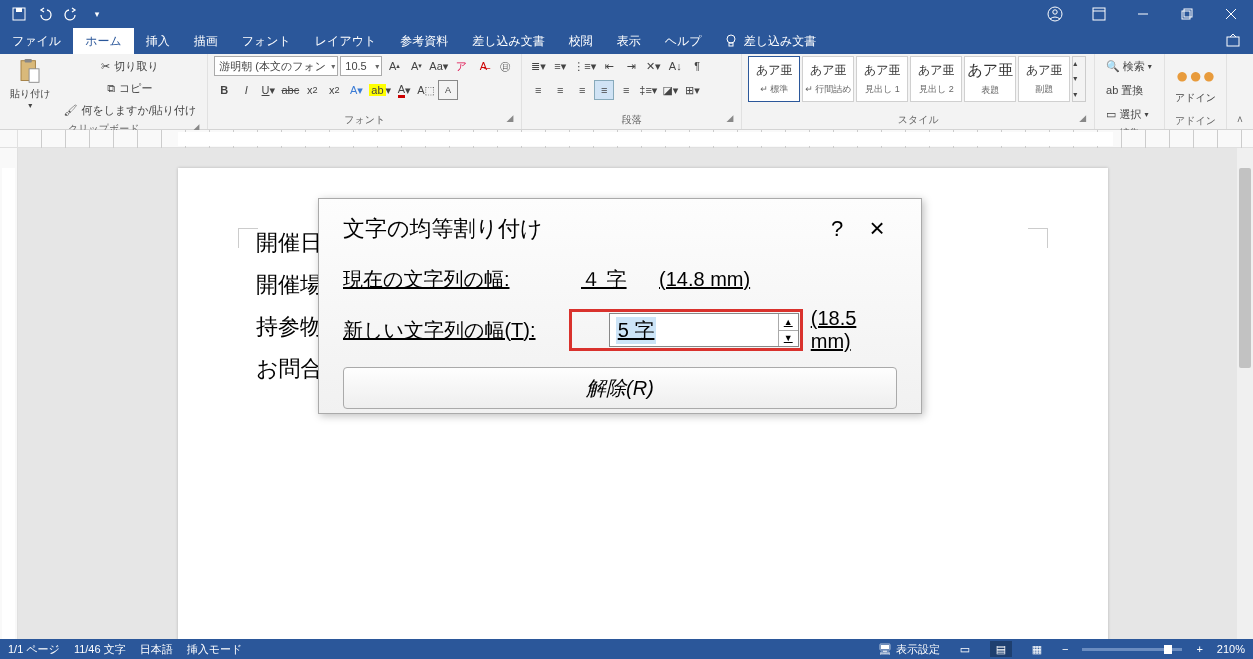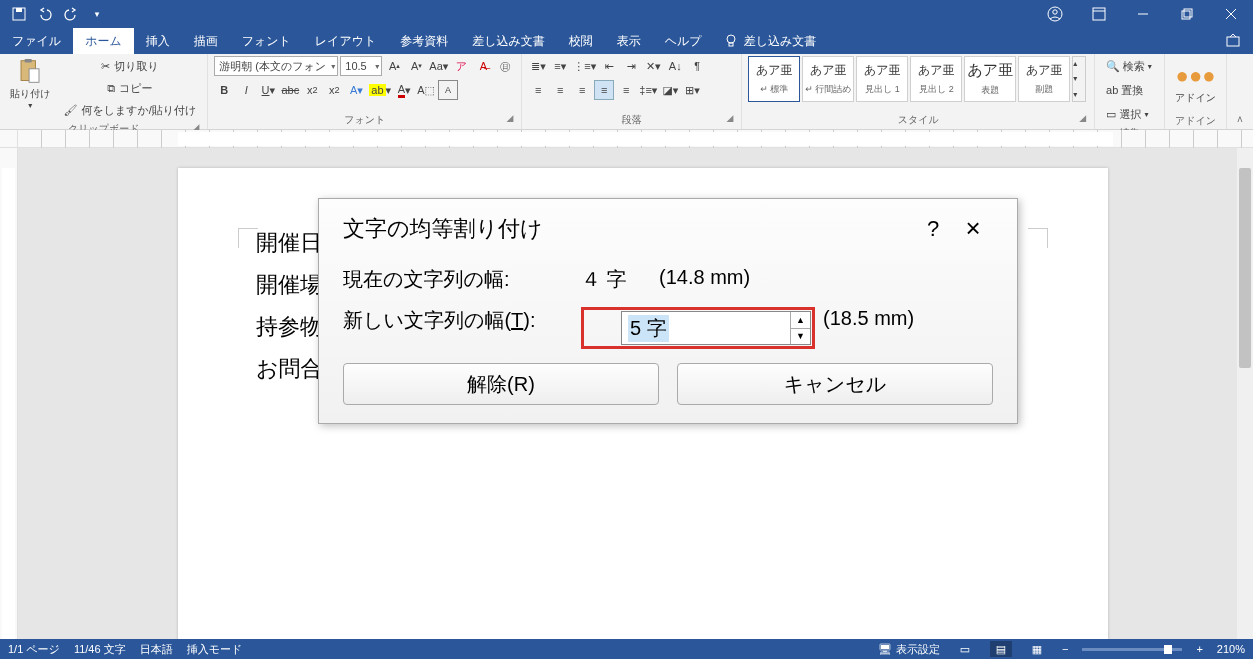--- a/index.html
+++ b/index.html
@@ -59,36 +59,36 @@
 .scrollbar-v .thumb { position: absolute; top: 20px; left: 2px; right: 2px; height: 200px; background: #c2c2c2; border-radius: 2px; }
 
 
 .statusbar { height: 20px; background: #2b579a; color: #fff; font-size: 11px; display: flex; align-items: center; padding: 0 8px; gap: 14px; }
 .statusbar .sp { flex: 1; }
 .statusbar .viewbtn { width: 22px; height: 16px; display: flex; align-items: center; justify-content: center; cursor: pointer; }
 .statusbar .zoomslider { width: 100px; height: 3px; background: #6a8cc0; position: relative; }
 .statusbar .zoomslider .zthumb { position: absolute; right: 10px; top: -3px; width: 8px; height: 9px; background: #fff; }
 
 
-.dialog { position: absolute; left: 318px; top: 198px; width: 700px; background: linear-gradient(#fdfdfd,#f1f1f1); border: 1px solid #aaa; box-shadow: 2px 2px 8px rgba(0,0,0,0.25); font-size: 20px; padding: 14px 24px 18px 24px; }
+.dialog { position: absolute; left: 318px; top: 198px; width: 604px; background: linear-gradient(#fdfdfd,#f1f1f1); border: 1px solid #aaa; box-shadow: 2px 2px 8px rgba(0,0,0,0.25); font-size: 20px; padding: 14px 24px 4px 24px; }
 .dialog .dtitle { display: flex; align-items: center; margin-bottom: 22px; }
 .dialog .dtitle .t { flex: 1; font-size: 22px; }
 .dialog .dtitle .help { font-size: 22px; width: 40px; text-align: center; cursor: pointer; }
 .dialog .dtitle .close { font-size: 26px; width: 40px; text-align: center; cursor: pointer; font-weight: 300; }
-.dialog .drow { display: flex; align-items: flex-start; margin-bottom: 14px; gap: 8px; }
+.dialog .drow { display: flex; align-items: center; margin-bottom: 14px; gap: 8px; text-decoration: underline; }
 .dialog .drow .lbl { width: 230px; }
 .dialog .drow .val { width: 70px; }
 .dialog .hl-red { border: 3px solid #d9322d; padding: 1px; display: inline-flex; }
 .dialog .spinbox { display: flex; border: 1px solid #888; background: #fff; width: 190px; height: 34px; margin-left: 36px; }
 .dialog .spinbox .sval { flex: 1; padding: 2px 6px; display: flex; align-items: center; }
 .dialog .spinbox .sval .sel { background: #cce4f7; padding: 0 2px; }
 .dialog .spinbox .arrows { width: 20px; display: flex; flex-direction: column; border-left: 1px solid #aaa; }
 .dialog .spinbox .arrows .ar { flex: 1; display: flex; align-items: center; justify-content: center; font-size: 9px; cursor: pointer; }
 .dialog .spinbox .arrows .ar:first-child { border-bottom: 1px solid #aaa; }
-.dialog .btnrow { display: flex; gap: 18px; margin-top: 14px; }
+.dialog .btnrow { display: flex; gap: 18px; margin-top: 14px; font-style: italic; }
 .dialog .dbtn { flex: 1; height: 42px; border: 1px solid #aaa; border-radius: 4px; background: linear-gradient(#fefefe,#eee); display: flex; align-items: center; justify-content: center; font-size: 20px; cursor: pointer; }
 .dialog .dbtn.ok { border: 2px solid #4a90d9; }
 .underline { text-decoration: underline; }
 </style>
 </head>
 <body>
 
 <div class="titlebar">
   <div class="qat">
     <div class="qbtn">
@@ -413,15 +413,14 @@
         <div class="arrows">
           <div class="ar">▲</div>
           <div class="ar">▼</div>
         </div>
       </div>
     </div>
     <div>(18.5 mm)</div>
   </div>
   <div class="btnrow">
     <div class="dbtn">解除(R)</div>
-    <div class="dbtn">キャンセル</div>
   </div>
 </div>
 
 </body></html>

